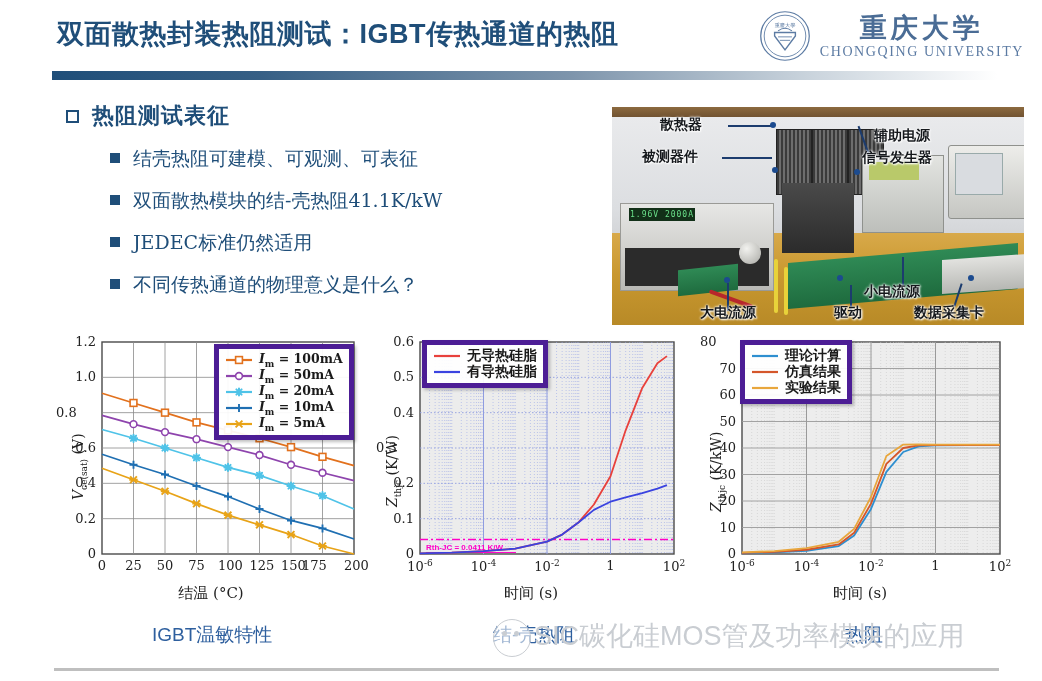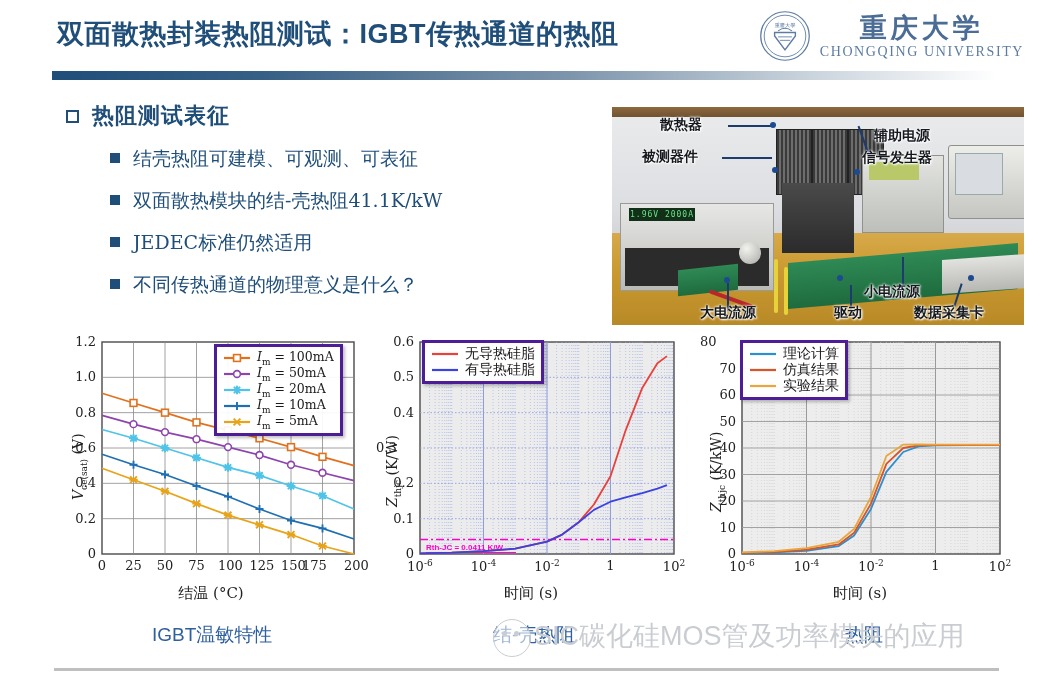--- a/index.html
+++ b/index.html
@@ -81,22 +81,22 @@
   .ph-dot{position:absolute;width:6px;height:6px;border-radius:50%;background:#1C4B8F;}
 
   
   .chart{position:absolute;}
   .c-title-x{position:absolute;text-align:center;font-size:15px;color:#222;
              font-family:"DejaVu Serif","Liberation Serif",serif;}
   .ylab{position:absolute;transform-origin:0 0;font-size:14px;color:#222;white-space:nowrap;
         font-family:"DejaVu Serif","Liberation Serif",serif;}
   .tick{position:absolute;font-size:13px;color:#222;
         font-family:"DejaVu Serif","Liberation Serif",serif;white-space:nowrap;}
-  .legbox{position:absolute;background:rgba(255,255,255,.93);border:3px solid #4c1d95;
-          box-shadow:2px 2px 3px rgba(0,0,0,.25);padding:3px 6px;}
+  .legbox{position:absolute;background:rgba(255,255,255,.93);border:5px solid #4c1d95;
+          box-shadow:2px 2px 3px rgba(0,0,0,.25);padding:3px 6px;font-weight:bold;}
   .leg-row{display:flex;align-items:center;gap:6px;height:16px;}
   .leg-lbl{font-size:12.5px;color:#1a1a1a;white-space:nowrap;
            font-family:"DejaVu Serif","Liberation Serif",serif;}
   .leg-lbl.cn{font-size:14px;font-family:"Liberation Sans",sans-serif;}
 
   .cap{position:absolute;font-size:19px;color:#2E5F9E;white-space:nowrap;
        font-family:"DejaVu Serif","Liberation Serif",serif;}
   .cap.cn{font-family:"Liberation Sans",sans-serif;font-size:19px;}
 
   
@@ -342,21 +342,21 @@
       <div class="tick" style="left: 130.5px; top: 226px; width: 20px; text-align: center;">75</div>
       <div class="tick" style="left: 162px; top: 226px; width: 20px; text-align: center;">100</div>
       <div class="tick" style="left: 193.5px; top: 226px; width: 20px; text-align: center;">125</div>
       <div class="tick" style="left: 225px; top: 226px; width: 20px; text-align: center;">150</div>
       <div class="tick" style="left: 246px; top: 226px; width: 20px; text-align: center;">175</div>
       <div class="tick" style="left: 288px; top: 226px; width: 20px; text-align: center;">200</div>
       <div class="tick" style="left: 0px; top: 214px; width: 40px; text-align: right;">0</div>
       <div class="tick" style="left: 0px; top: 178.667px; width: 40px; text-align: right;">0.2</div>
       <div class="tick" style="left: 0px; top: 143.333px; width: 40px; text-align: right;">0.4</div>
       <div class="tick" style="left: 0px; top: 108px; width: 40px; text-align: right;">0.6</div>
-      <div class="tick" style="left: 0px; top: 72.6667px; width: 40px; text-align: right;">0.8</div>
+      <div class="tick" style="left: 0px; top: 72.6667px; width: 40px; ">0.8</div>
       <div class="tick" style="left: 0px; top: 37.3333px; width: 40px; text-align: right;">1.0</div>
       <div class="tick" style="left: 0px; top: 2px; width: 40px; text-align: right;">1.2</div>
     </div>
 
   <div class="chart" id="chart2" style="left:376px;top:332px;width:310px;height:280px;">
     <svg id="svg2" width="310" height="250" style="position:absolute;left:0;top:0;">
         <rect x="44" y="10" width="254" height="212" fill="#ECECEC" stroke="#4a4a4a" stroke-width="1.4"></rect>
         <line x1="53.557702362331405" y1="10" x2="53.557702362331405" y2="222" stroke="#9aa7e8" stroke-width="0.6" stroke-dasharray="1,2"></line>
         <line x1="59.14859983734929" y1="10" x2="59.14859983734929" y2="222" stroke="#9aa7e8" stroke-width="0.6" stroke-dasharray="1,2"></line>
         <line x1="63.11540472466281" y1="10" x2="63.11540472466281" y2="222" stroke="#9aa7e8" stroke-width="0.6" stroke-dasharray="1,2"></line>

